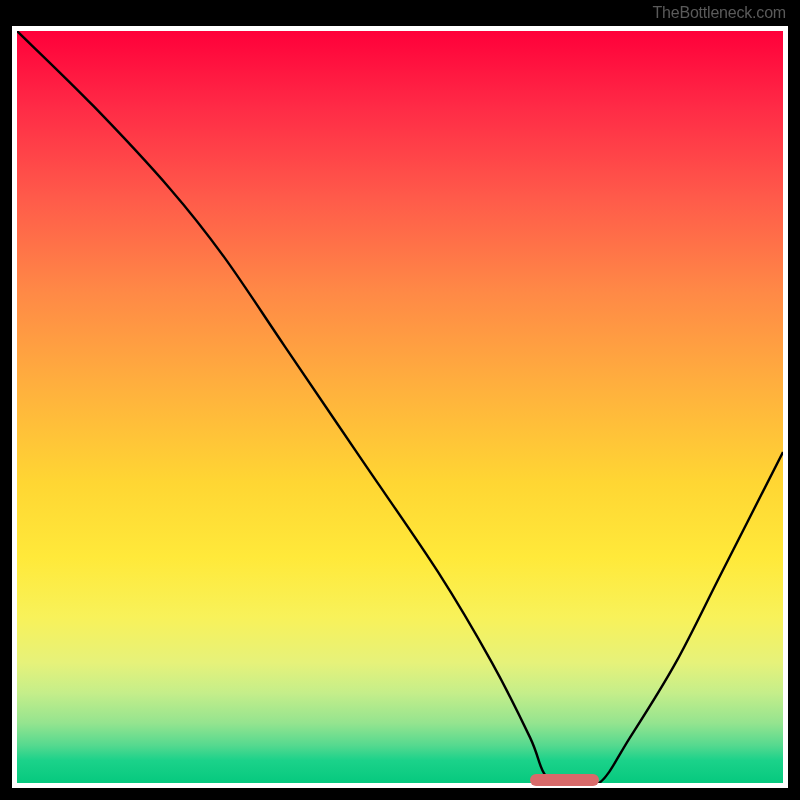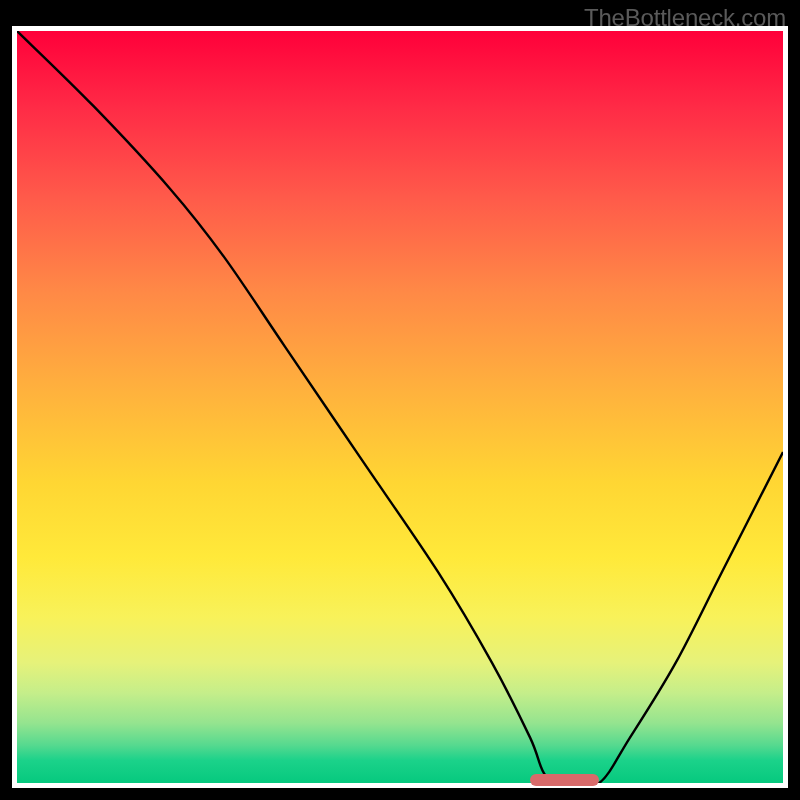--- a/index.html
+++ b/index.html
@@ -41,21 +41,21 @@
       #55d98f 95%,
       #1bd28a 97%,
       #06c97e 100%
     );
   }
   .watermark {
     position: absolute;
     top: 4px;
     right: 14px;
     color: #5a5a5a;
-    font-size: 24px;
+    font-size: 16px;
     font-weight: 500;
     letter-spacing: -0.2px;
   }
   svg.curve {
     position: absolute;
     left: 0; top: 0;
     width: 100%;
     height: 100%;
   }
   .marker {

